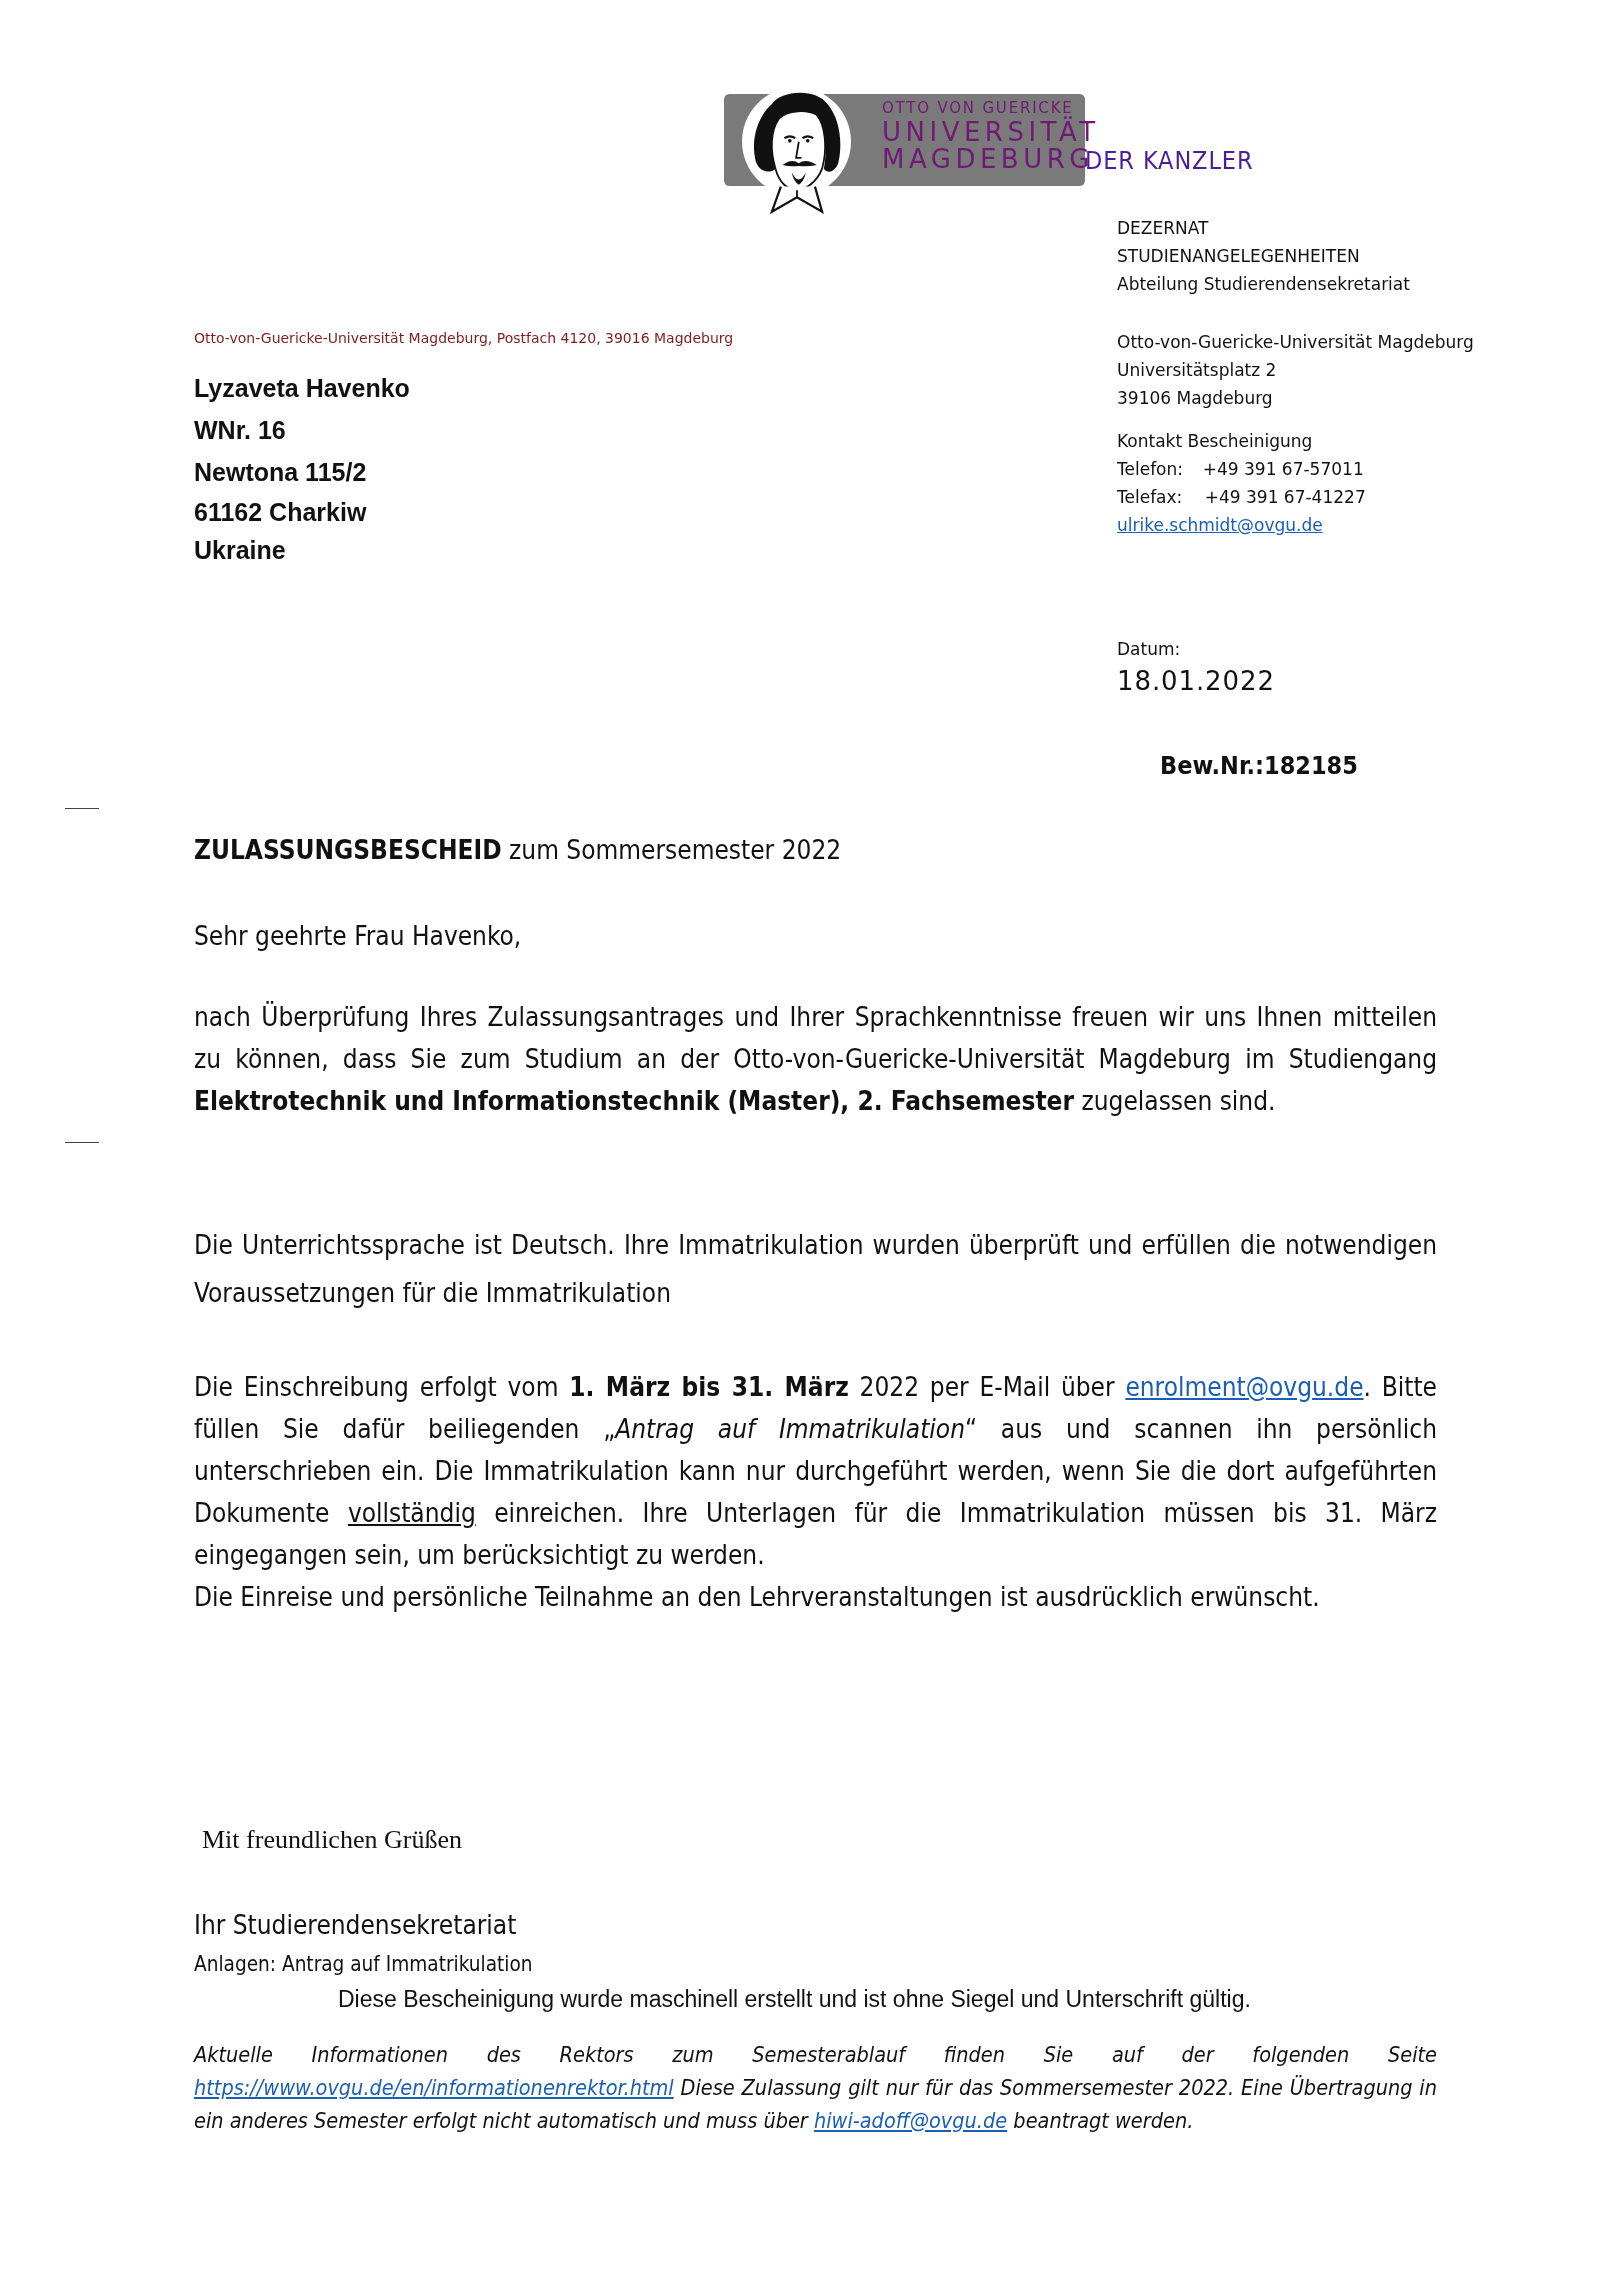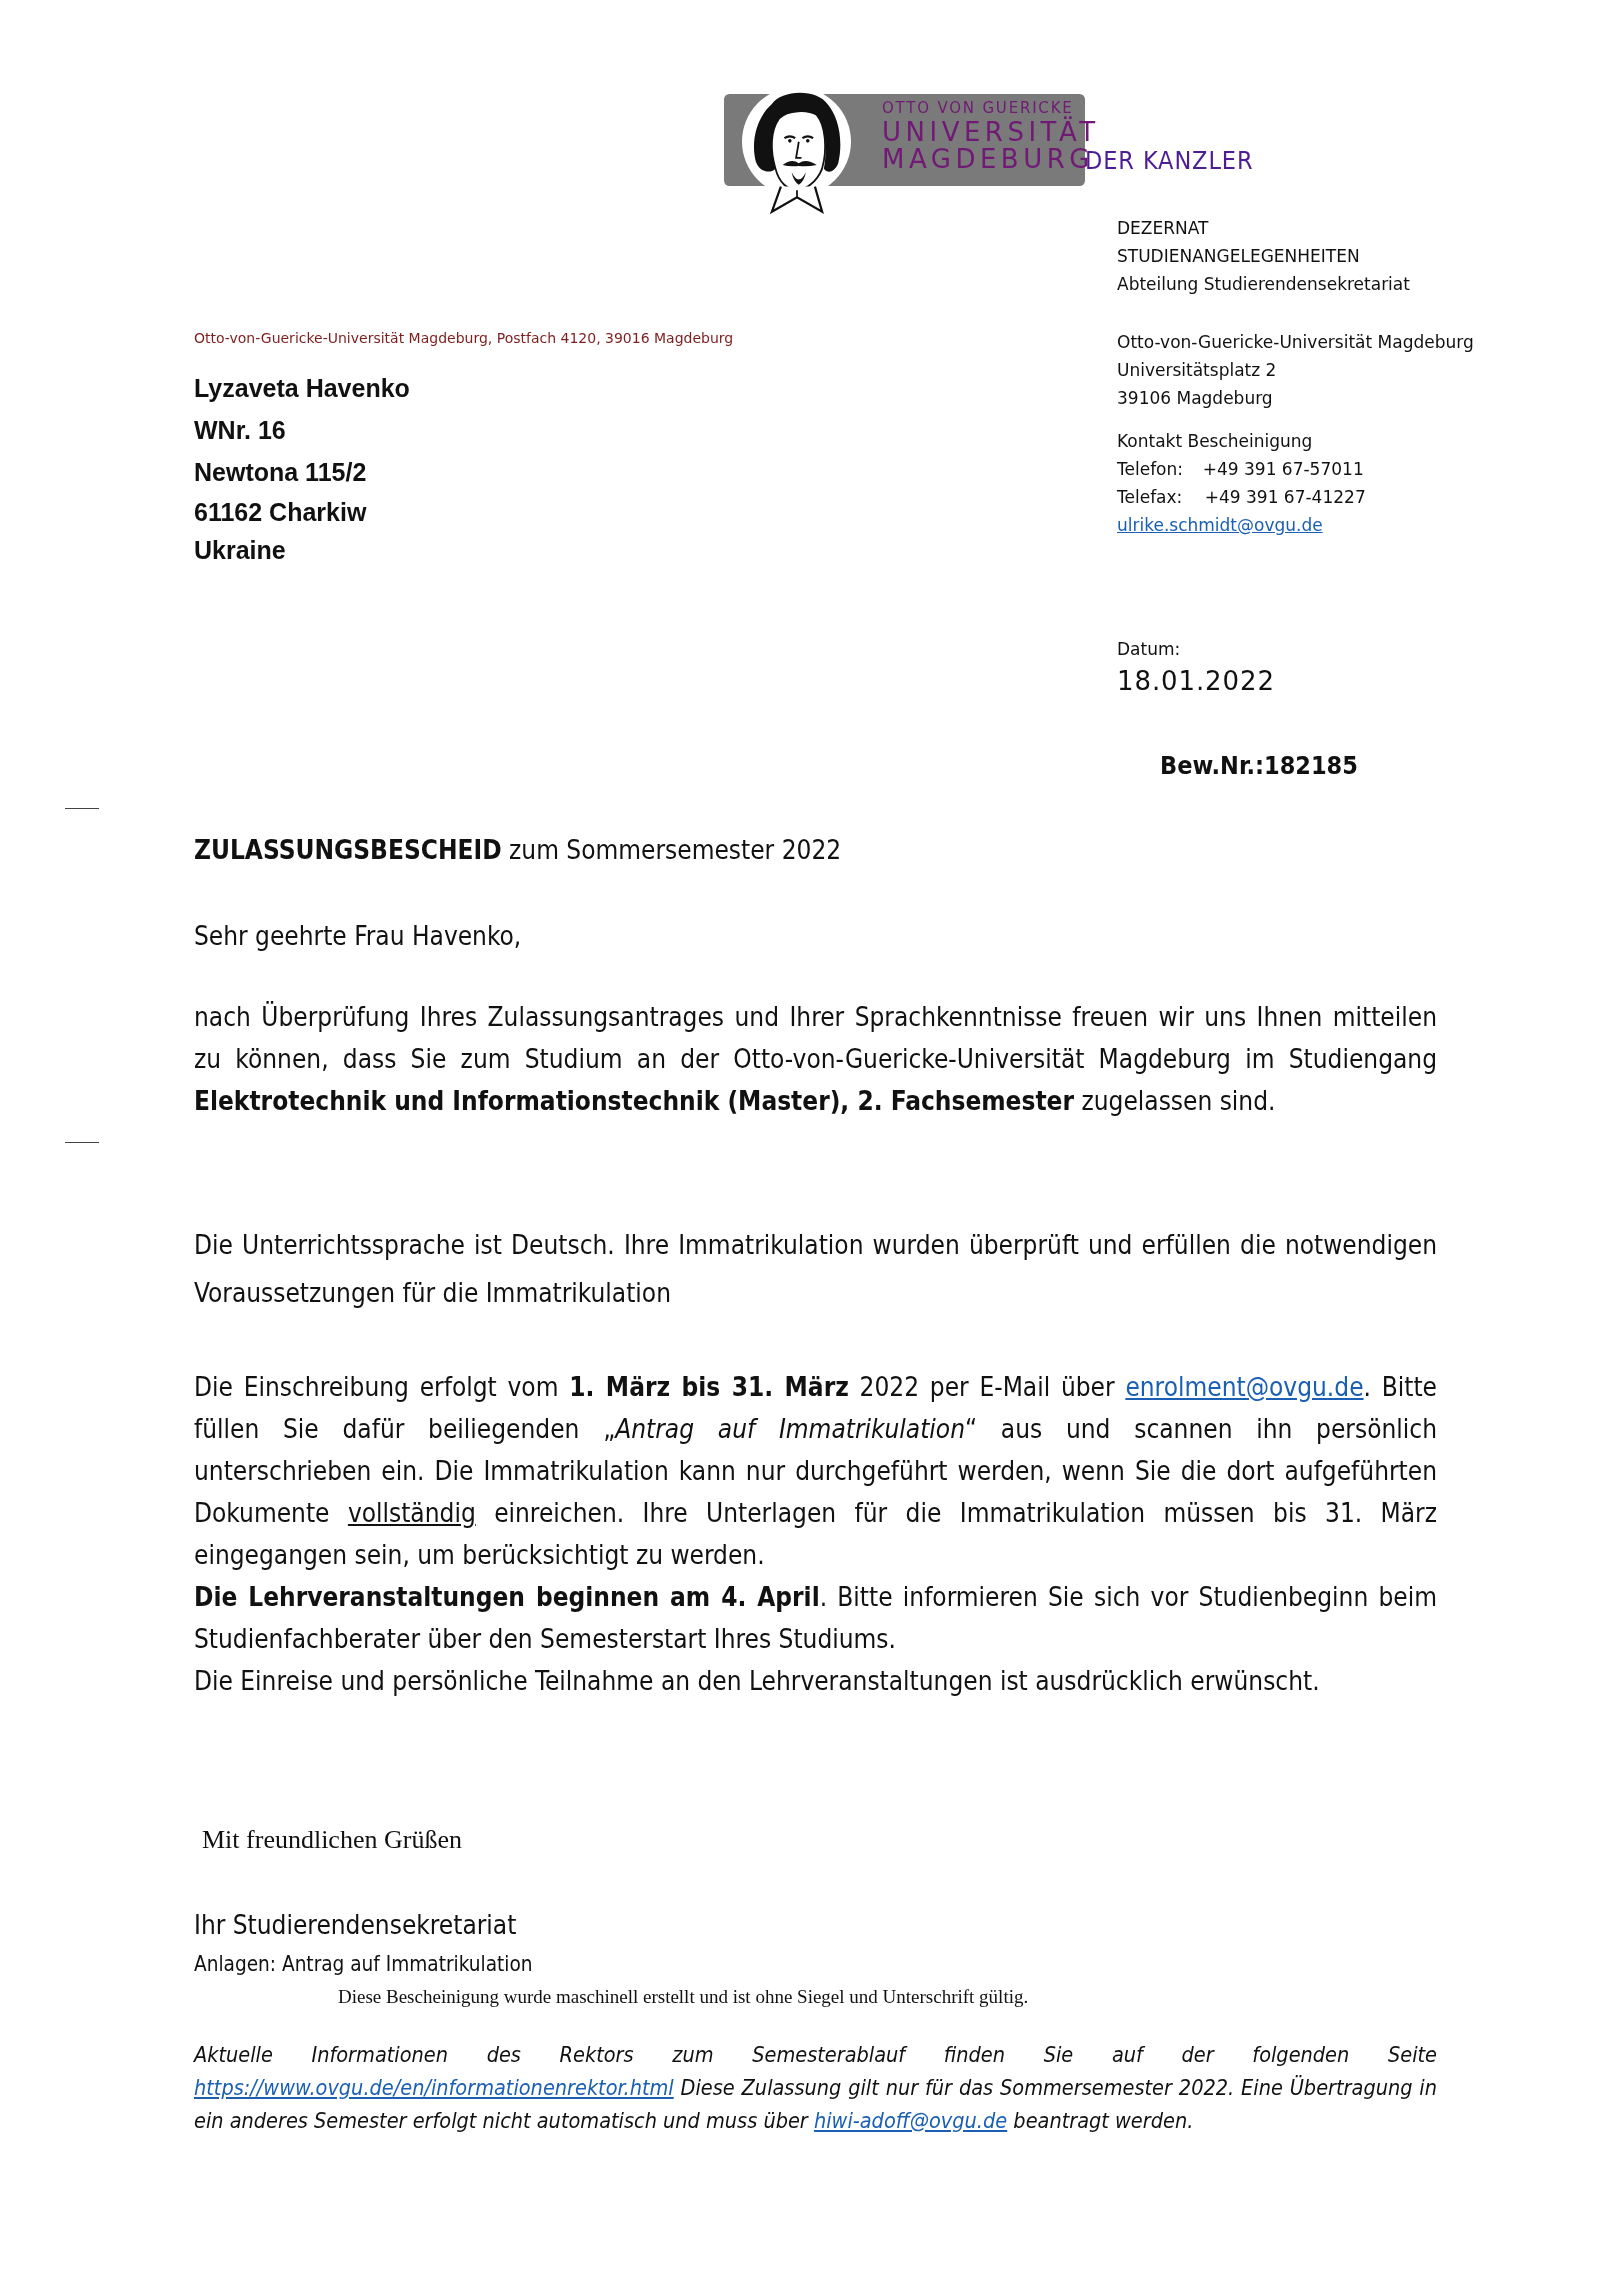--- a/index.html
+++ b/index.html
@@ -40,21 +40,21 @@
   .p2 { top: 996px; line-height: 42px; }
   .p3 { top: 1221px; line-height: 48px; }
   .p4 { top: 1366px; line-height: 42px; }
   .b { font-weight: bold; }
   .i { font-style: italic; }
   .u { text-decoration: underline; }
 
   .greet { left: 194px; top: 1825px; font-size: 26px; font-family: Liberation Serif, serif; margin-left: 8px; }
   .sign { left: 194px; top: 1910px; font-size: 26px; font-family: "DejaVu Sans Condensed", "DejaVu Sans", sans-serif; }
   .anlagen { left: 194px; top: 1952px; font-size: 20.6px; font-family: "DejaVu Sans Condensed", "DejaVu Sans", sans-serif; text-align: center; }
-  .machine { left: 338px; top: 1986px; font-size: 19px; font-family: Liberation Serif, serif; text-align: right; }
+  .machine { left: 338px; top: 1986px; font-size: 23px; font-family: Liberation Sans, sans-serif; text-align: right; }
 
   .footer-note { left: 194px; top: 2038px; width: 1243px; font-size: 21.5px; line-height: 33px; font-style: italic; text-align: justify; font-family: "DejaVu Sans Condensed", "DejaVu Sans", sans-serif; }
 </style>
 </head>
 <body>
 
 <div class="abs logo-band"></div>
 <div class="abs logo-circle"></div>
 <svg class="abs logo-portrait" viewBox="0 0 116 148">
 
@@ -123,21 +123,20 @@
 <div class="abs body-text p1">Sehr geehrte Frau Havenko,</div>
 
 <div class="abs body-text p2">
   <span>nach Überprüfung Ihres Zulassungsantrages und Ihrer Sprachkenntnisse freuen wir uns Ihnen mitteilen zu können, dass Sie zum Studium an der Otto-von-Guericke-Universität Magdeburg im Studiengang </span><span class="b">Elektrotechnik und Informationstechnik (Master), 2. Fachsemester</span><span> zugelassen sind.</span>
 </div>
 
 <div class="abs body-text p3">Die Unterrichtssprache ist Deutsch. Ihre Immatrikulation wurden überprüft und erfüllen die notwendigen Voraussetzungen für die Immatrikulation</div>
 
 <div class="abs body-text p4">
   <span>Die Einschreibung erfolgt vom </span><span class="b">1. März bis 31. März</span><span> 2022 per E-Mail über </span><a class="link">enrolment@ovgu.de</a><span>. Bitte füllen Sie dafür beiliegenden „</span><span class="i">Antrag auf Immatrikulation</span><span>“ aus und scannen ihn persönlich unterschrieben ein. Die Immatrikulation kann nur durchgeführt werden, wenn Sie die dort aufgeführten Dokumente </span><span class="u">vollständig</span><span> einreichen. Ihre Unterlagen für die Immatrikulation müssen bis 31. März eingegangen sein, um berücksichtigt zu werden.</span>
-  <div style="text-align:justify;"><span class="b">Die Lehrveranstaltungen beginnen am 4. April</span><span>. Bitte informieren Sie sich vor Studienbeginn beim Studienfachberater über den Semesterstart Ihres Studiums.</span></div>
   <div style="text-align:justify;">Die Einreise und persönliche Teilnahme an den Lehrveranstaltungen ist ausdrücklich erwünscht.</div>
 </div>
 
 <div class="abs greet">Mit freundlichen Grüßen</div>
 <div class="abs sign">Ihr Studierendensekretariat</div>
 <div class="abs anlagen">Anlagen: Antrag auf Immatrikulation</div>
 <div class="abs machine">Diese Bescheinigung wurde maschinell erstellt und ist ohne Siegel und Unterschrift gültig.</div>
 
 <div class="abs footer-note">
   <span>Aktuelle Informationen des Rektors zum Semesterablauf finden Sie auf der folgenden Seite </span><a class="link">https://www.ovgu.de/en/informationenrektor.html</a><span> Diese Zulassung gilt nur für das Sommersemester 2022. Eine Übertragung in ein anderes Semester erfolgt nicht automatisch und muss über </span><a class="link">hiwi-adoff@ovgu.de</a><span> beantragt werden.</span>

